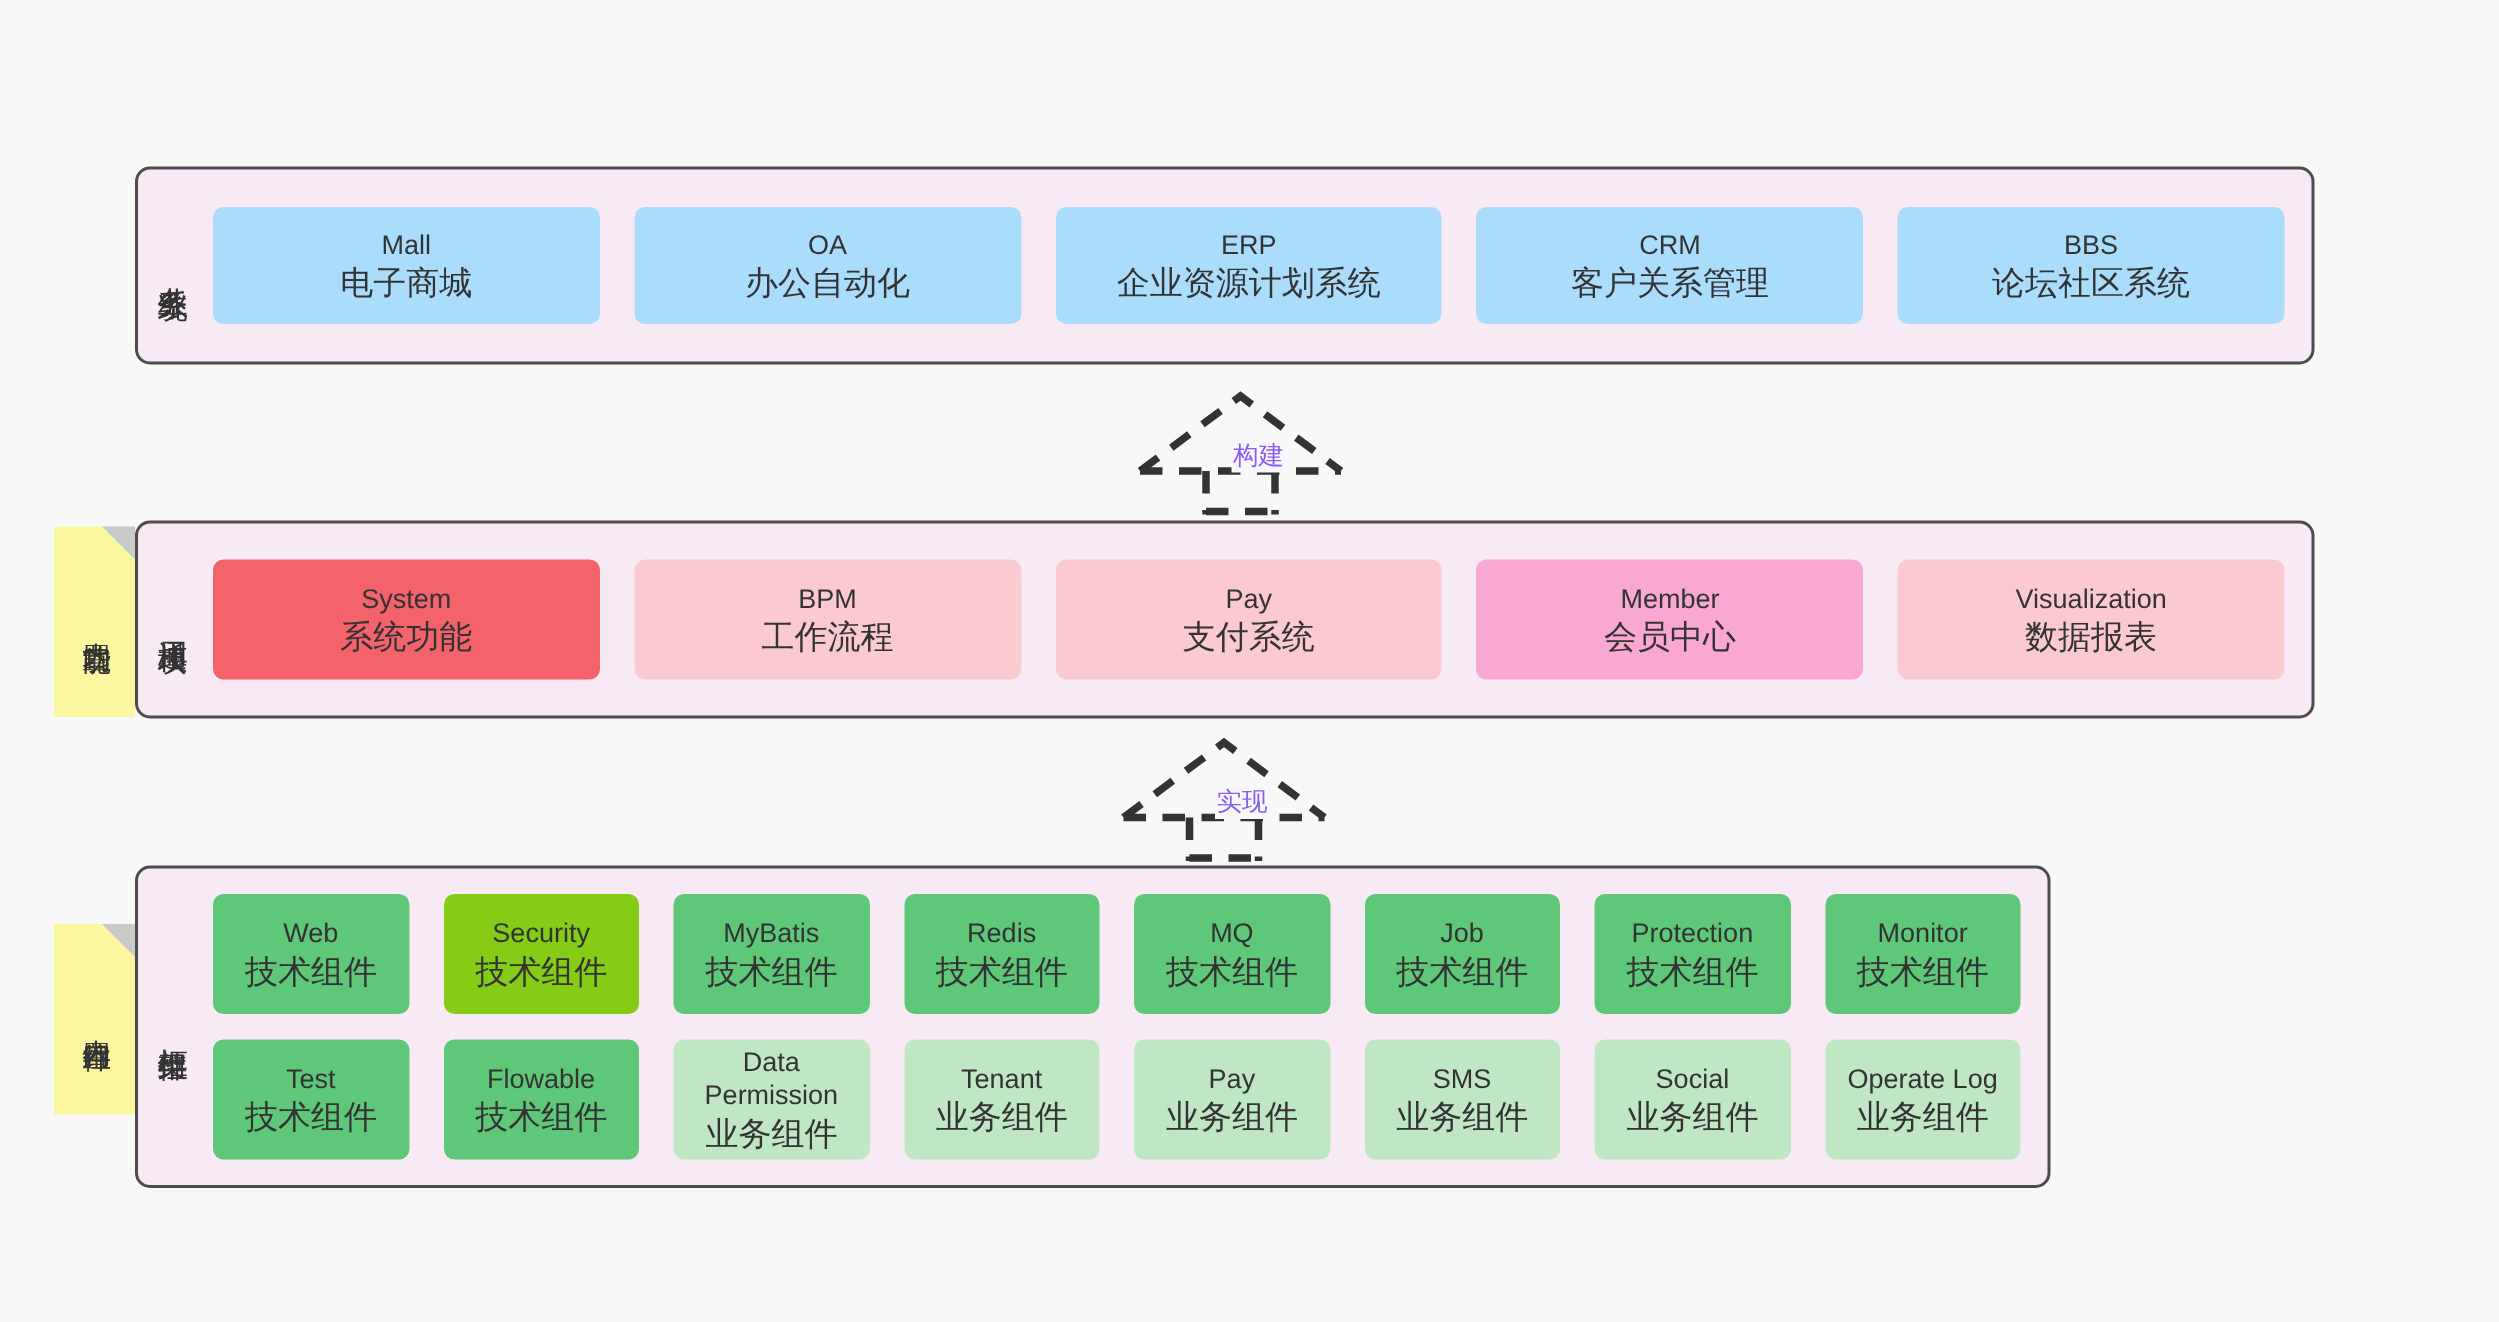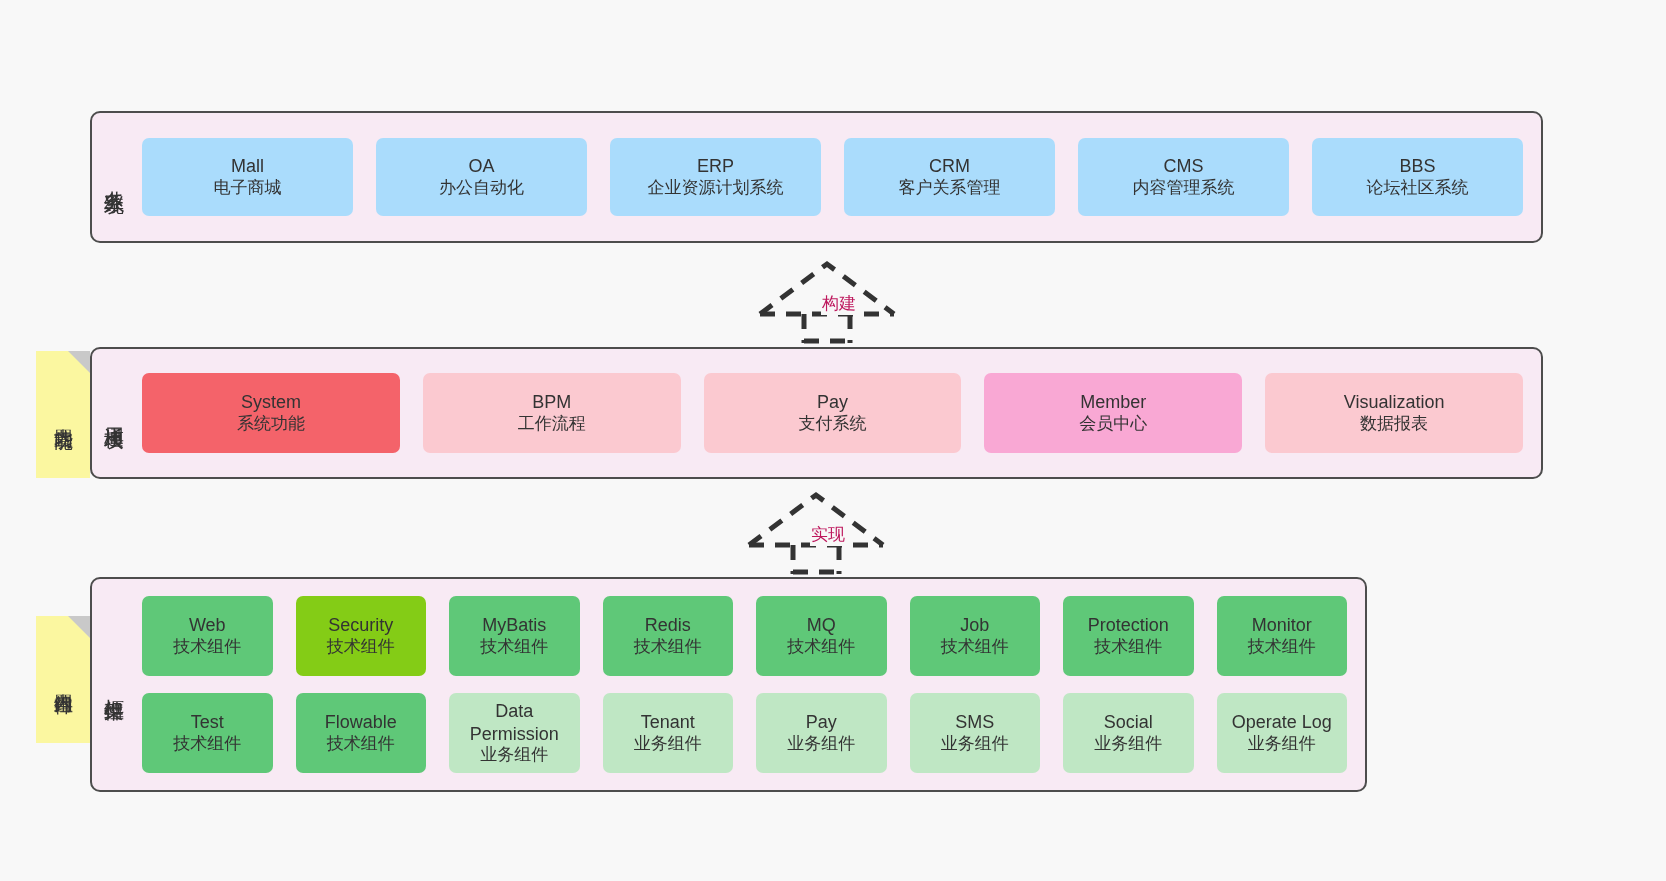--- a/index.html
+++ b/index.html
@@ -67,21 +67,21 @@
     flex-direction: column;
     align-items: center;
     justify-content: center;
     text-align: center;
     color: #333333;
     padding: 6px 4px;
     line-height: 1.23;
   }
 
   .cell .name  { font-size: 18px; }
-  .cell .sub   { font-size: 17px; }
+  .cell .sub   { font-size: 22px; }
 
   
   #layer-business {
     left: 90px; top: 111px; width: 1453px; height: 132px;
   }
   #layer-business .cell { background: #aadcfc; height: 78px; }
 
   
   #layer-common {
     left: 90px; top: 347px; width: 1453px; height: 132px;
@@ -120,21 +120,21 @@
   }
   #note-builtin-function  { left: 36px; top: 351px; height: 127px; }
   #note-builtin-component { left: 36px; top: 616px; height: 127px; }
 
   
   .arrow { position: absolute; }
   .arrow svg { display: block; overflow: visible; }
   .arrow-label {
     position: absolute;
     font-size: 17px;
-    color: #be185d;
+    color: #8b5cf6;
     background: #f8f8f8;
     padding: 0 1px;
     white-space: nowrap;
   }
   #arrow-build      { left: 755px; top: 258px; width: 180px; height: 85px; }
   #arrow-build .arrow-label      { left: 66px; top: 34px; }
   #arrow-implement  { left: 744px; top: 489px; width: 180px; height: 85px; text-decoration: underline; }
   #arrow-implement .arrow-label  { left: 66px; top: 34px; }
 </style>
 </head>
@@ -154,24 +154,20 @@
           <span class="name">OA</span>
           <span class="sub">办公自动化</span>
         </div>
         <div class="cell">
           <span class="name">ERP</span>
           <span class="sub">企业资源计划系统</span>
         </div>
         <div class="cell">
           <span class="name">CRM</span>
           <span class="sub">客户关系管理</span>
-        </div>
-        <div class="cell">
-          <span class="name">CMS</span>
-          <span class="sub">内容管理系统</span>
         </div>
         <div class="cell">
           <span class="name">BBS</span>
           <span class="sub">论坛社区系统</span>
         </div>
       </div>
     </div>
   </div>
 
   <div class="arrow" id="arrow-build">

